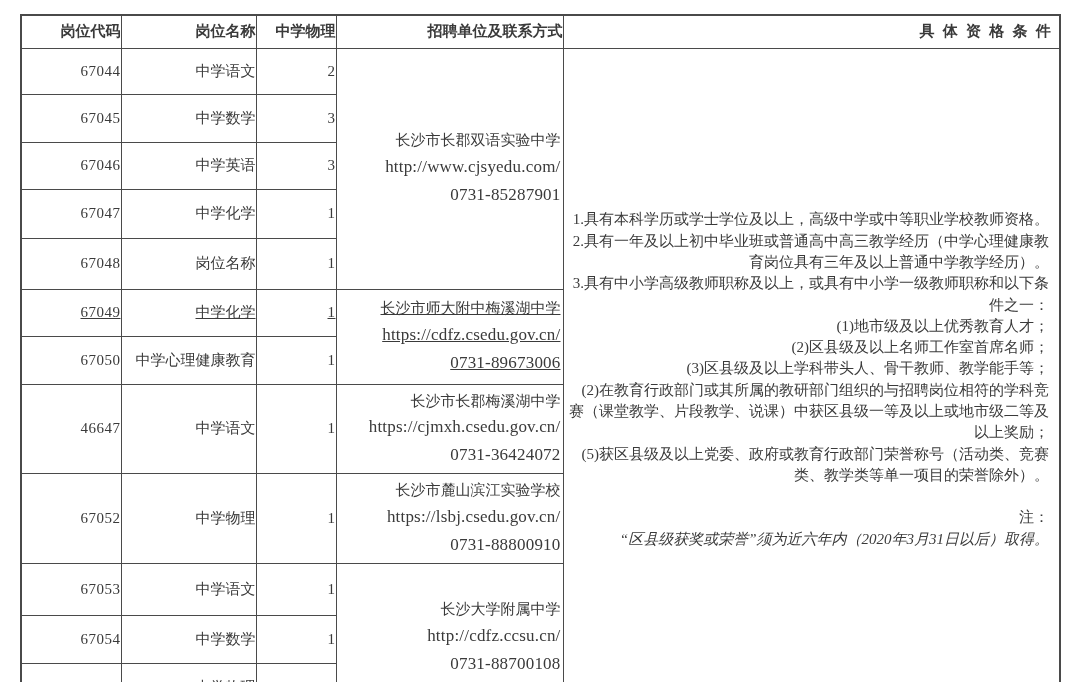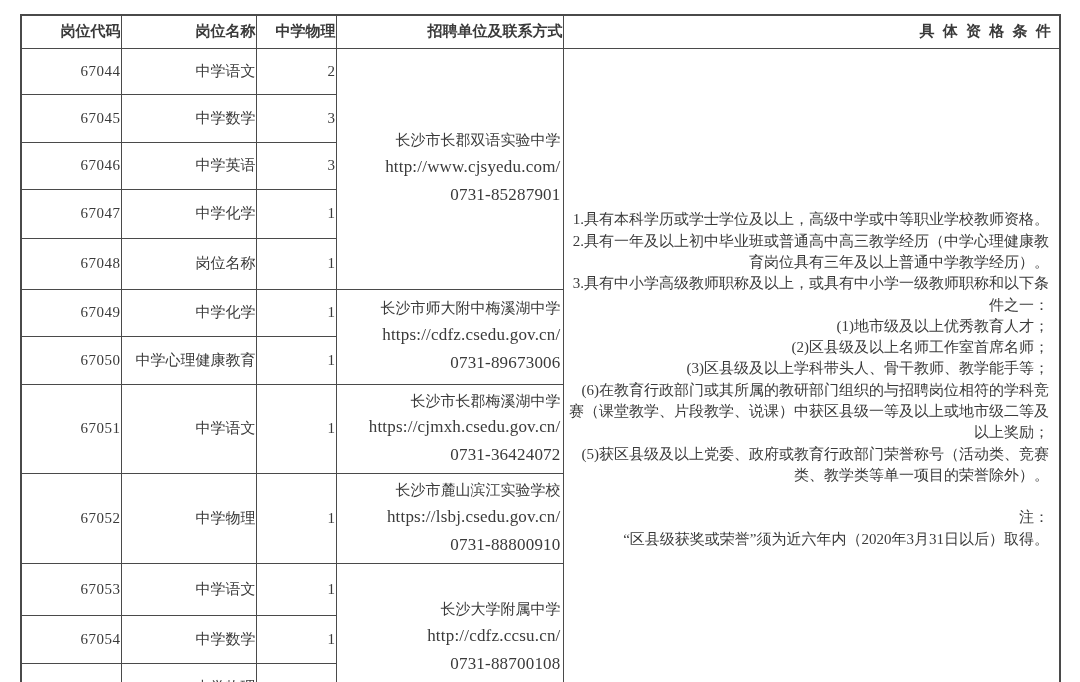--- a/index.html
+++ b/index.html
@@ -49,21 +49,21 @@
   td.unit{font-size:13.5px;line-height:1.65;padding:4px 2px;}
   .unit-url,.unit-phone{font-size:17px;letter-spacing:0.2px;padding-left:8px;}
   td.qual{
     text-align:left;
     vertical-align:middle;
     padding:6px 10px 6px 5px;
     font-size:14.8px;
   }
   .qual-line{line-height:1.42;}
   .qual-note-label{line-height:1.42;margin-top:21px;}
-  .qual-note{line-height:1.42;padding-left:4px;}
+  .qual-note{line-height:1.42;padding-left:4px;font-style:italic;}
 </style>
 </head>
 <body>
 
 <div class="page">
   <table class="positions">
     <colgroup>
       <col class="c-code">
         <col class="c-name">
         <col class="c-count">
@@ -89,21 +89,21 @@
             <div class="unit-url">http://www.cjsyedu.com/</div>
             <div class="unit-phone">0731-85287901</div>
           </td>
           <td class="qual" rowspan="12">
             <div class="qual-line">1.具有本科学历或学士学位及以上，高级中学或中等职业学校教师资格。</div>
             <div class="qual-line">2.具有一年及以上初中毕业班或普通高中高三教学经历（中学心理健康教育岗位具有三年及以上普通中学教学经历）。</div>
             <div class="qual-line">3.具有中小学高级教师职称及以上，或具有中小学一级教师职称和以下条件之一：</div>
             <div class="qual-line">(1)地市级及以上优秀教育人才；</div>
             <div class="qual-line">(2)区县级及以上名师工作室首席名师；</div>
             <div class="qual-line">(3)区县级及以上学科带头人、骨干教师、教学能手等；</div>
-            <div class="qual-line">(6)在教育行政部门或其所属的教研部门组织的与招聘岗位相符的学科竞赛（课堂教学、片段教学、说课）中获区县级一等及以上或地市级二等及以上奖励；</div>
+            <div class="qual-line">(2)在教育行政部门或其所属的教研部门组织的与招聘岗位相符的学科竞赛（课堂教学、片段教学、说课）中获区县级一等及以上或地市级二等及以上奖励；</div>
             <div class="qual-line">(5)获区县级及以上党委、政府或教育行政部门荣誉称号（活动类、竞赛类、教学类等单一项目的荣誉除外）。</div>
             <div class="qual-note-label">注：</div>
             <div class="qual-note">“区县级获奖或荣誉”须为近六年内（2020年3月31日以后）取得。</div>
           </td>
         </tr>
         <tr style="height: 48px;">
           <td class="code">67045</td>
           <td class="name">中学数学</td>
           <td class="count">3</td>
         </tr>
@@ -115,37 +115,37 @@
         <tr style="height: 49px;">
           <td class="code">67047</td>
           <td class="name">中学化学</td>
           <td class="count">1</td>
         </tr>
         <tr style="height: 51px;">
           <td class="code">67048</td>
           <td class="name">岗位名称</td>
           <td class="count">1</td>
         </tr>
-        <tr style="height: 47px;">
+        <tr style="height: 47px; text-decoration: underline;">
           <td class="code">67049</td>
           <td class="name">中学化学</td>
           <td class="count">1</td>
           <td class="unit" rowspan="2">
             <div class="unit-name">长沙市师大附中梅溪湖中学</div>
             <div class="unit-url">https://cdfz.csedu.gov.cn/</div>
             <div class="unit-phone">0731-89673006</div>
           </td>
         </tr>
         <tr style="height: 48px;">
           <td class="code">67050</td>
           <td class="name">中学心理健康教育</td>
           <td class="count">1</td>
         </tr>
         <tr style="height: 74px;">
-          <td class="code">67051</td>
+          <td class="code">46647</td>
           <td class="name">中学语文</td>
           <td class="count">1</td>
           <td class="unit" rowspan="1">
             <div class="unit-name">长沙市长郡梅溪湖中学</div>
             <div class="unit-url">https://cjmxh.csedu.gov.cn/</div>
             <div class="unit-phone">0731-36424072</div>
           </td>
         </tr>
         <tr style="height: 63px;">
           <td class="code">67052</td>

